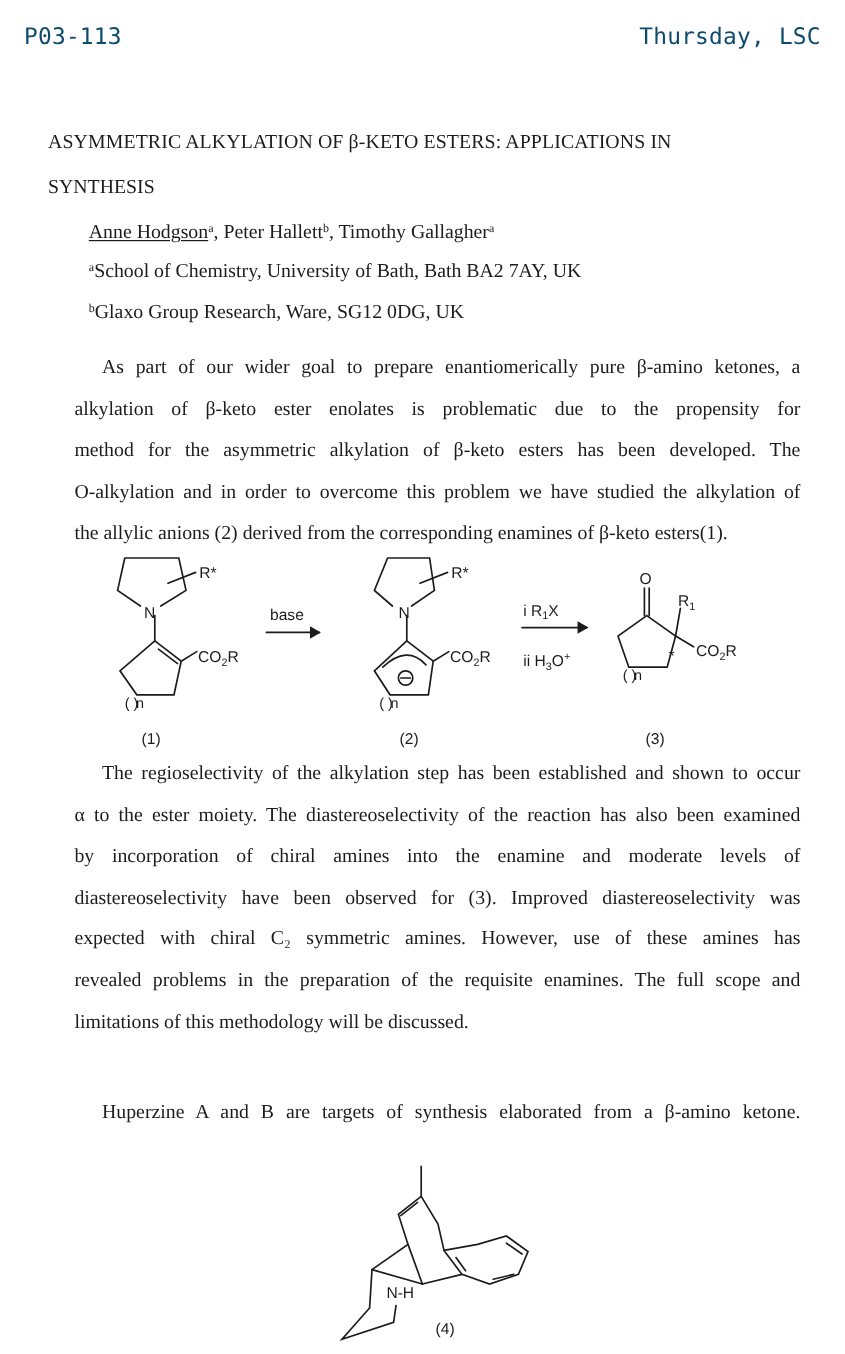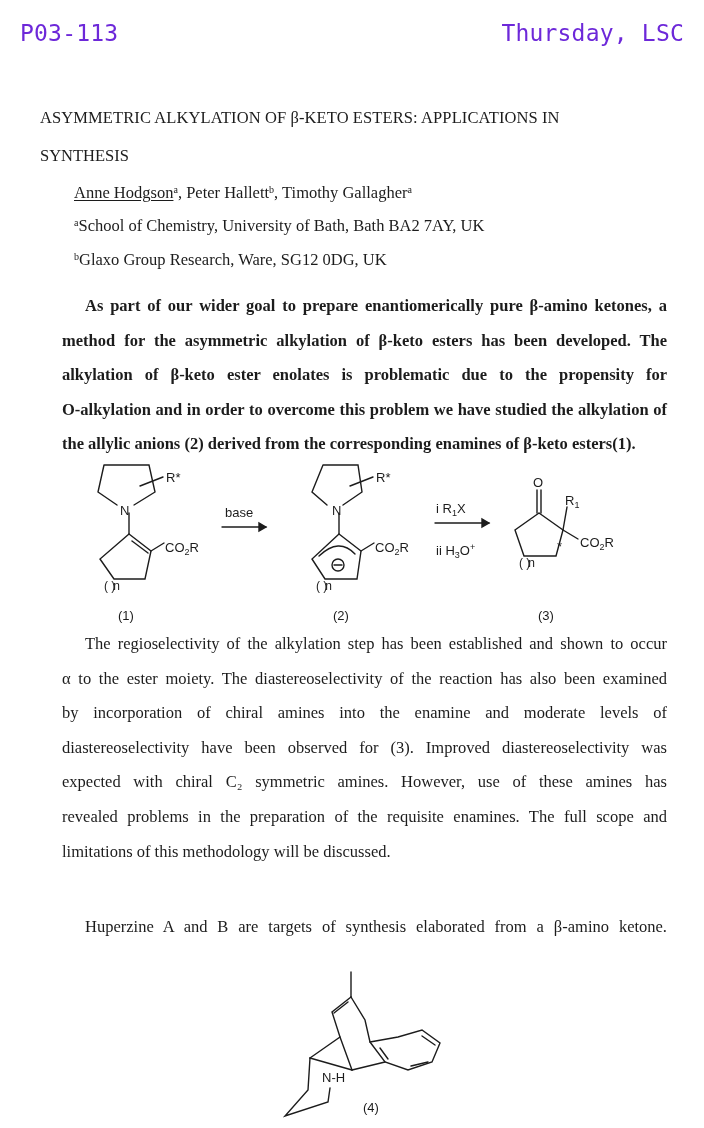--- a/index.html
+++ b/index.html
@@ -1,34 +1,34 @@
 <!DOCTYPE html>
 <html><head>
 <meta charset="utf-8">
 <style>
   html, body { margin: 0; padding: 0; background: #ffffff; }
   body { width: 704px; height: 1128px; position: relative; overflow: hidden; color: #1a1a1a; }
-  .mono { font-family: "DejaVu Sans Mono", "Liberation Mono", monospace; font-size: 23px; color: #6d28d9; position: absolute; top: 20px; letter-spacing: 0.2px; }
+  .mono { font-family: "DejaVu Sans Mono", "Liberation Mono", monospace; font-size: 19px; color: #0c4a6e; position: absolute; top: 20px; letter-spacing: 0.2px; }
   #code { left: 20px; }
   #sess { right: 20px; }
   .serif { font-family: "Liberation Serif", "DejaVu Serif", serif; font-size: 16.5px; color: #1c1c1c; text-align: center; }
   .title { position: absolute; left: 40px; width: 640px; text-align: left; }
   #t1 { top: 108px; letter-spacing: 0.1px; }
   #t2 { top: 146px; }
   .line { position: absolute; left: 74px; }
   #authors { top: 183px; }
   #aff1 { top: 216px; }
   #aff2 { top: 250px; }
   sup { font-size: 10px; vertical-align: 5px; line-height: 0; }
   u { text-decoration: underline; text-underline-offset: 2px; }
   .para { position: absolute; left: 62px; width: 605px; text-align: justify; line-height: 34.6px; }
   .para .jl { display: block; text-align: justify; text-align-last: justify; height: 34.6px; }
   .para .last { text-align-last: left; }
   .para .ind { padding-left: 23px; }
-  #p1 { top: 289px; font-weight: bold; }
+  #p1 { top: 289px; }
   #p2 { top: 627px; }
   #p3 { top: 910px; }
   svg text { font-family: "Liberation Sans", "DejaVu Sans", sans-serif; fill: #1c1c1c; }
   #scheme { position: absolute; left: 0; top: 455px; }
   #cmpd4 { position: absolute; left: 270px; top: 960px; }
 </style>
 </head>
 <body>
 
 <div id="code" class="mono">P03-113</div>
@@ -42,22 +42,22 @@
 </div>
 <div id="aff1" class="line serif">
   <sup>a</sup><span>School of Chemistry, University of Bath, Bath BA2 7AY, UK</span>
 </div>
 <div id="aff2" class="line serif">
   <sup>b</sup><span>Glaxo Group Research, Ware, SG12 0DG, UK</span>
 </div>
 
 <div id="p1" class="para serif">
   <span class="jl ind">As part of our wider goal to prepare enantiomerically pure β-amino ketones, a</span>
+  <span class="jl">alkylation of β-keto ester enolates is problematic due to the propensity for</span>
   <span class="jl">method for the asymmetric alkylation of β-keto esters has been developed. The</span>
-  <span class="jl">alkylation of β-keto ester enolates is problematic due to the propensity for</span>
   <span class="jl">O-alkylation and in order to overcome this problem we have studied the alkylation of</span>
   <span class="jl last">the allylic anions (2)  derived from the corresponding enamines of β-keto esters(1).</span>
 </div>
 
 <svg id="scheme" width="704" height="175" viewBox="0 0 704 175">
   <g stroke="#1c1c1c" stroke-width="1.4" fill="none" stroke-linecap="round">
 
     <g>
       <path d="M104,10 L149,10 L155,37 L134,50 M117,50 L98,37 L104,10"></path>
       <path d="M140,31 L163,22"></path>

